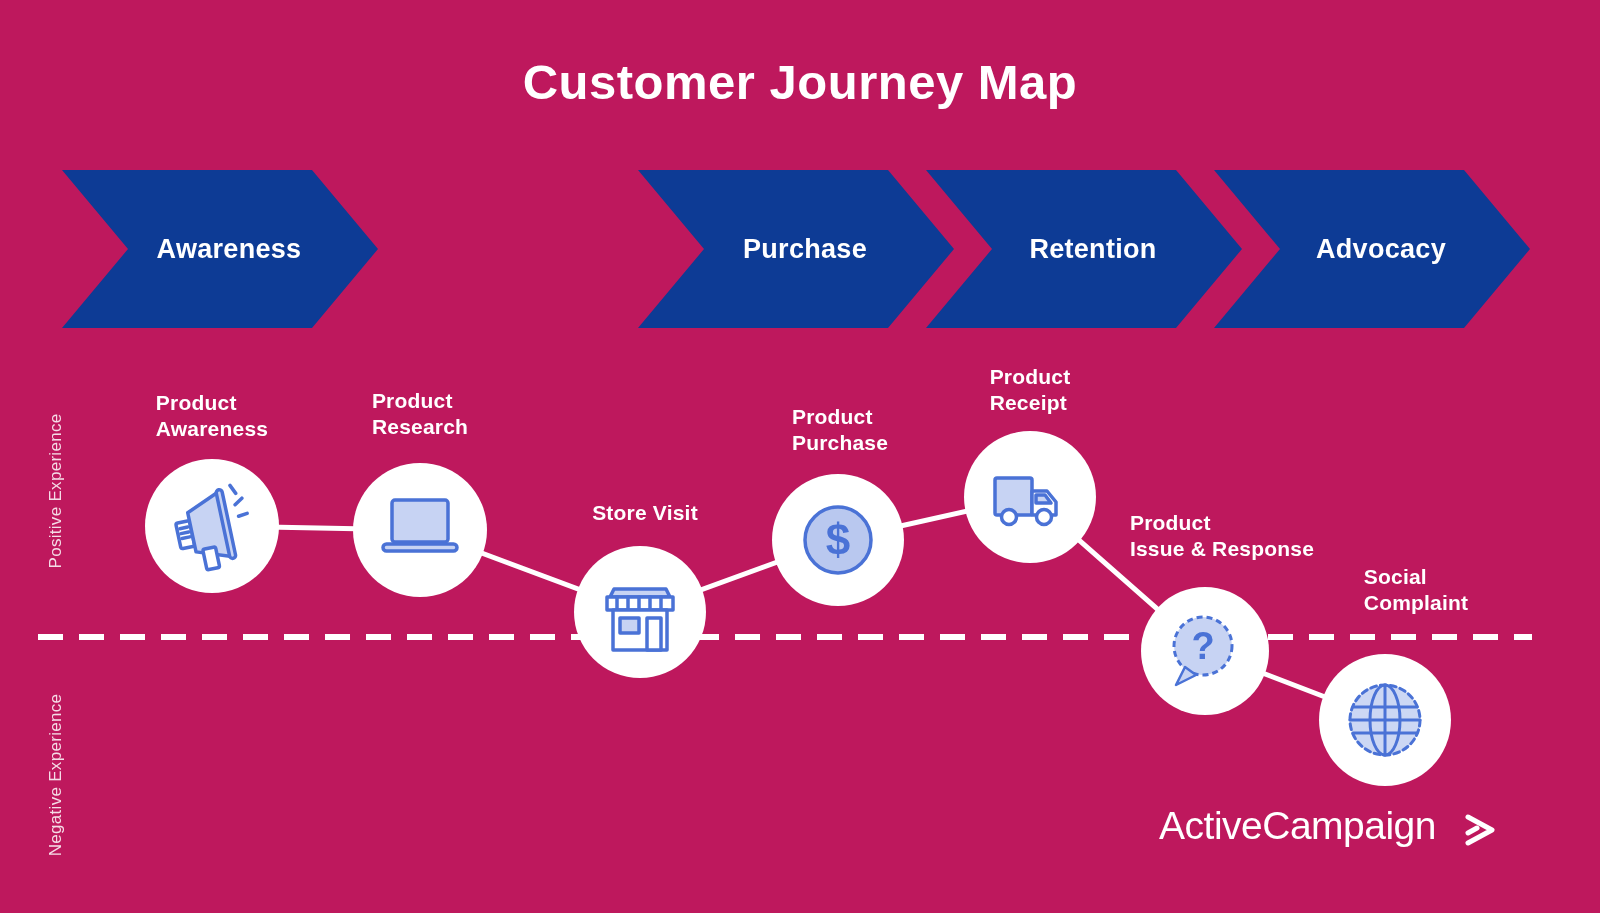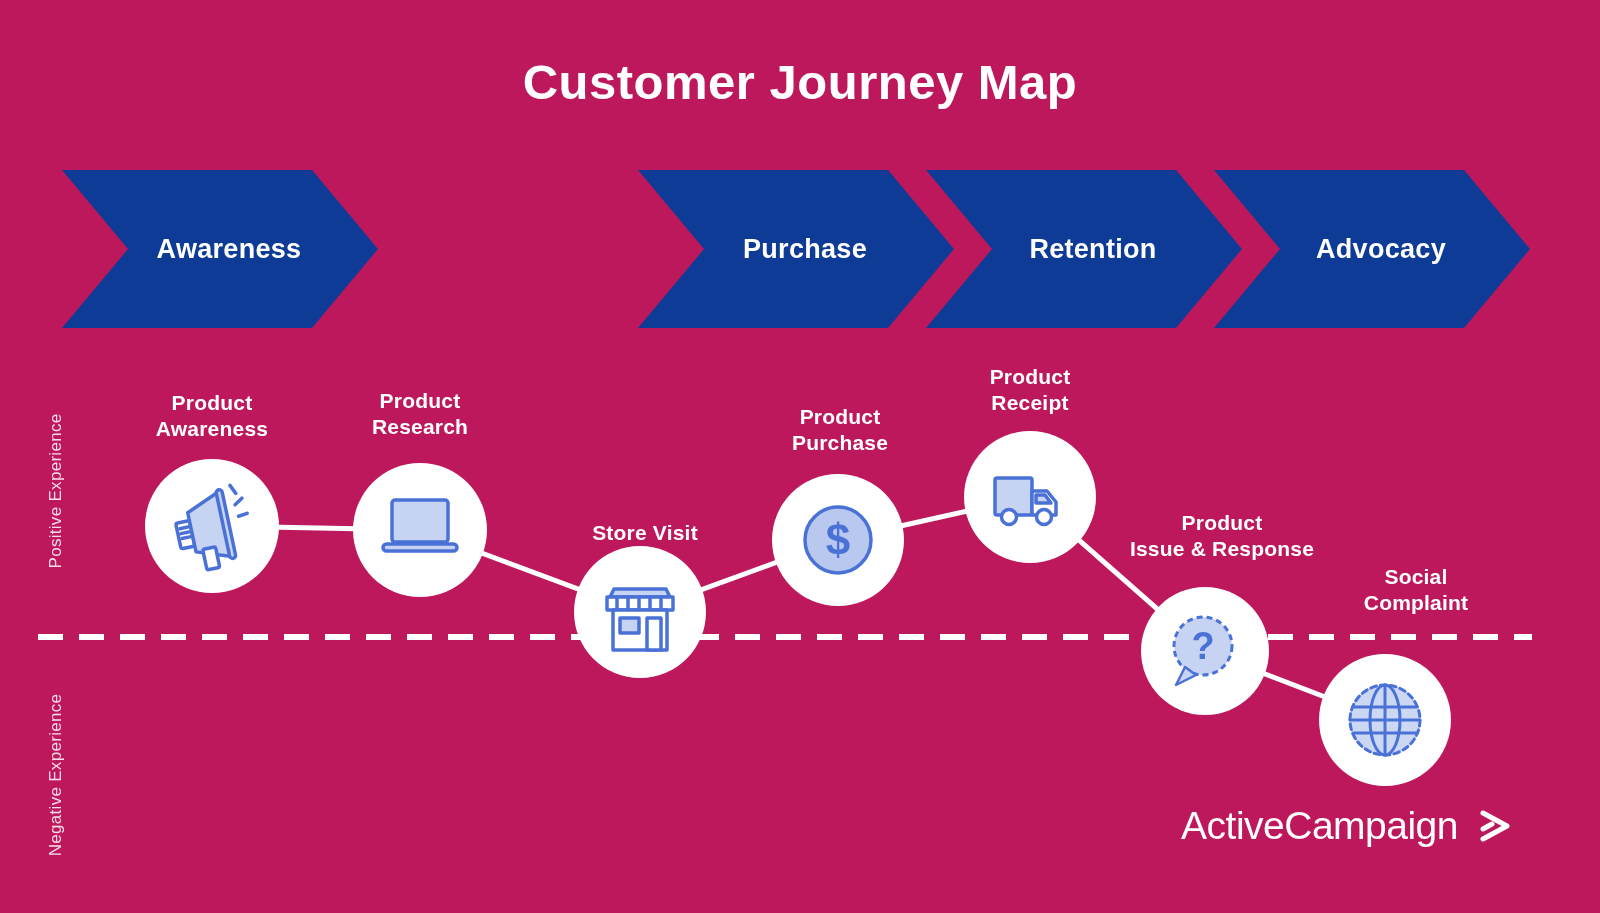--- a/index.html
+++ b/index.html
@@ -24,44 +24,44 @@
   }
   .chevron span{
     color:#ffffff;font-size:27px;font-weight:bold;letter-spacing:.3px;
     padding-left:18px;
   }
   .chev-0{left:62px}.chev-1{left:350px}.chev-2{left:638px}.chev-3{left:926px}.chev-4{left:1214px}
   
   .node-label{
     position:absolute;transform:translateX(-50%);
     color:#ffffff;font-size:21px;font-weight:bold;
-    text-align:center;line-height:1.26;white-space:pre-line;letter-spacing:.2px;
+    text-align:left;line-height:1.26;white-space:pre-line;letter-spacing:.2px;
   }
   .nl-0{left:212px;top:390px}
   .nl-1{left:420px;top:388px}
-  .nl-2{left:645px;top:520px}
+  .nl-2{left:645px;top:500px}
   .nl-3{left:840px;top:404px}
   .nl-4{left:1030px;top:364px}
   .nl-5{left:1222px;top:510px}
   .nl-6{left:1416px;top:564px}
   
   .side-label{
     position:absolute;width:234px;height:22px;
     transform:rotate(-90deg);
     color:rgba(255,255,255,.85);font-size:17px;font-weight:500;
     text-align:center;letter-spacing:.3px;
   }
   .side-pos{left:-60px;top:480px}
   .side-neg{left:-60px;top:764px}
   
   .journey{position:absolute;left:0;top:0;}
   
   .brand{
-    position:absolute;right:87px;top:804px;height:44px;
-    display:flex;align-items:center;gap:19px;
+    position:absolute;right:102px;top:804px;height:44px;
+    display:flex;align-items:flex-end;gap:26px;
   }
   .brand .brand-text{
     color:#ffffff;font-size:39px;font-weight:500;letter-spacing:-0.5px;
   }
 </style>
 </head>
 <body>
 
 <div class="canvas">
 

